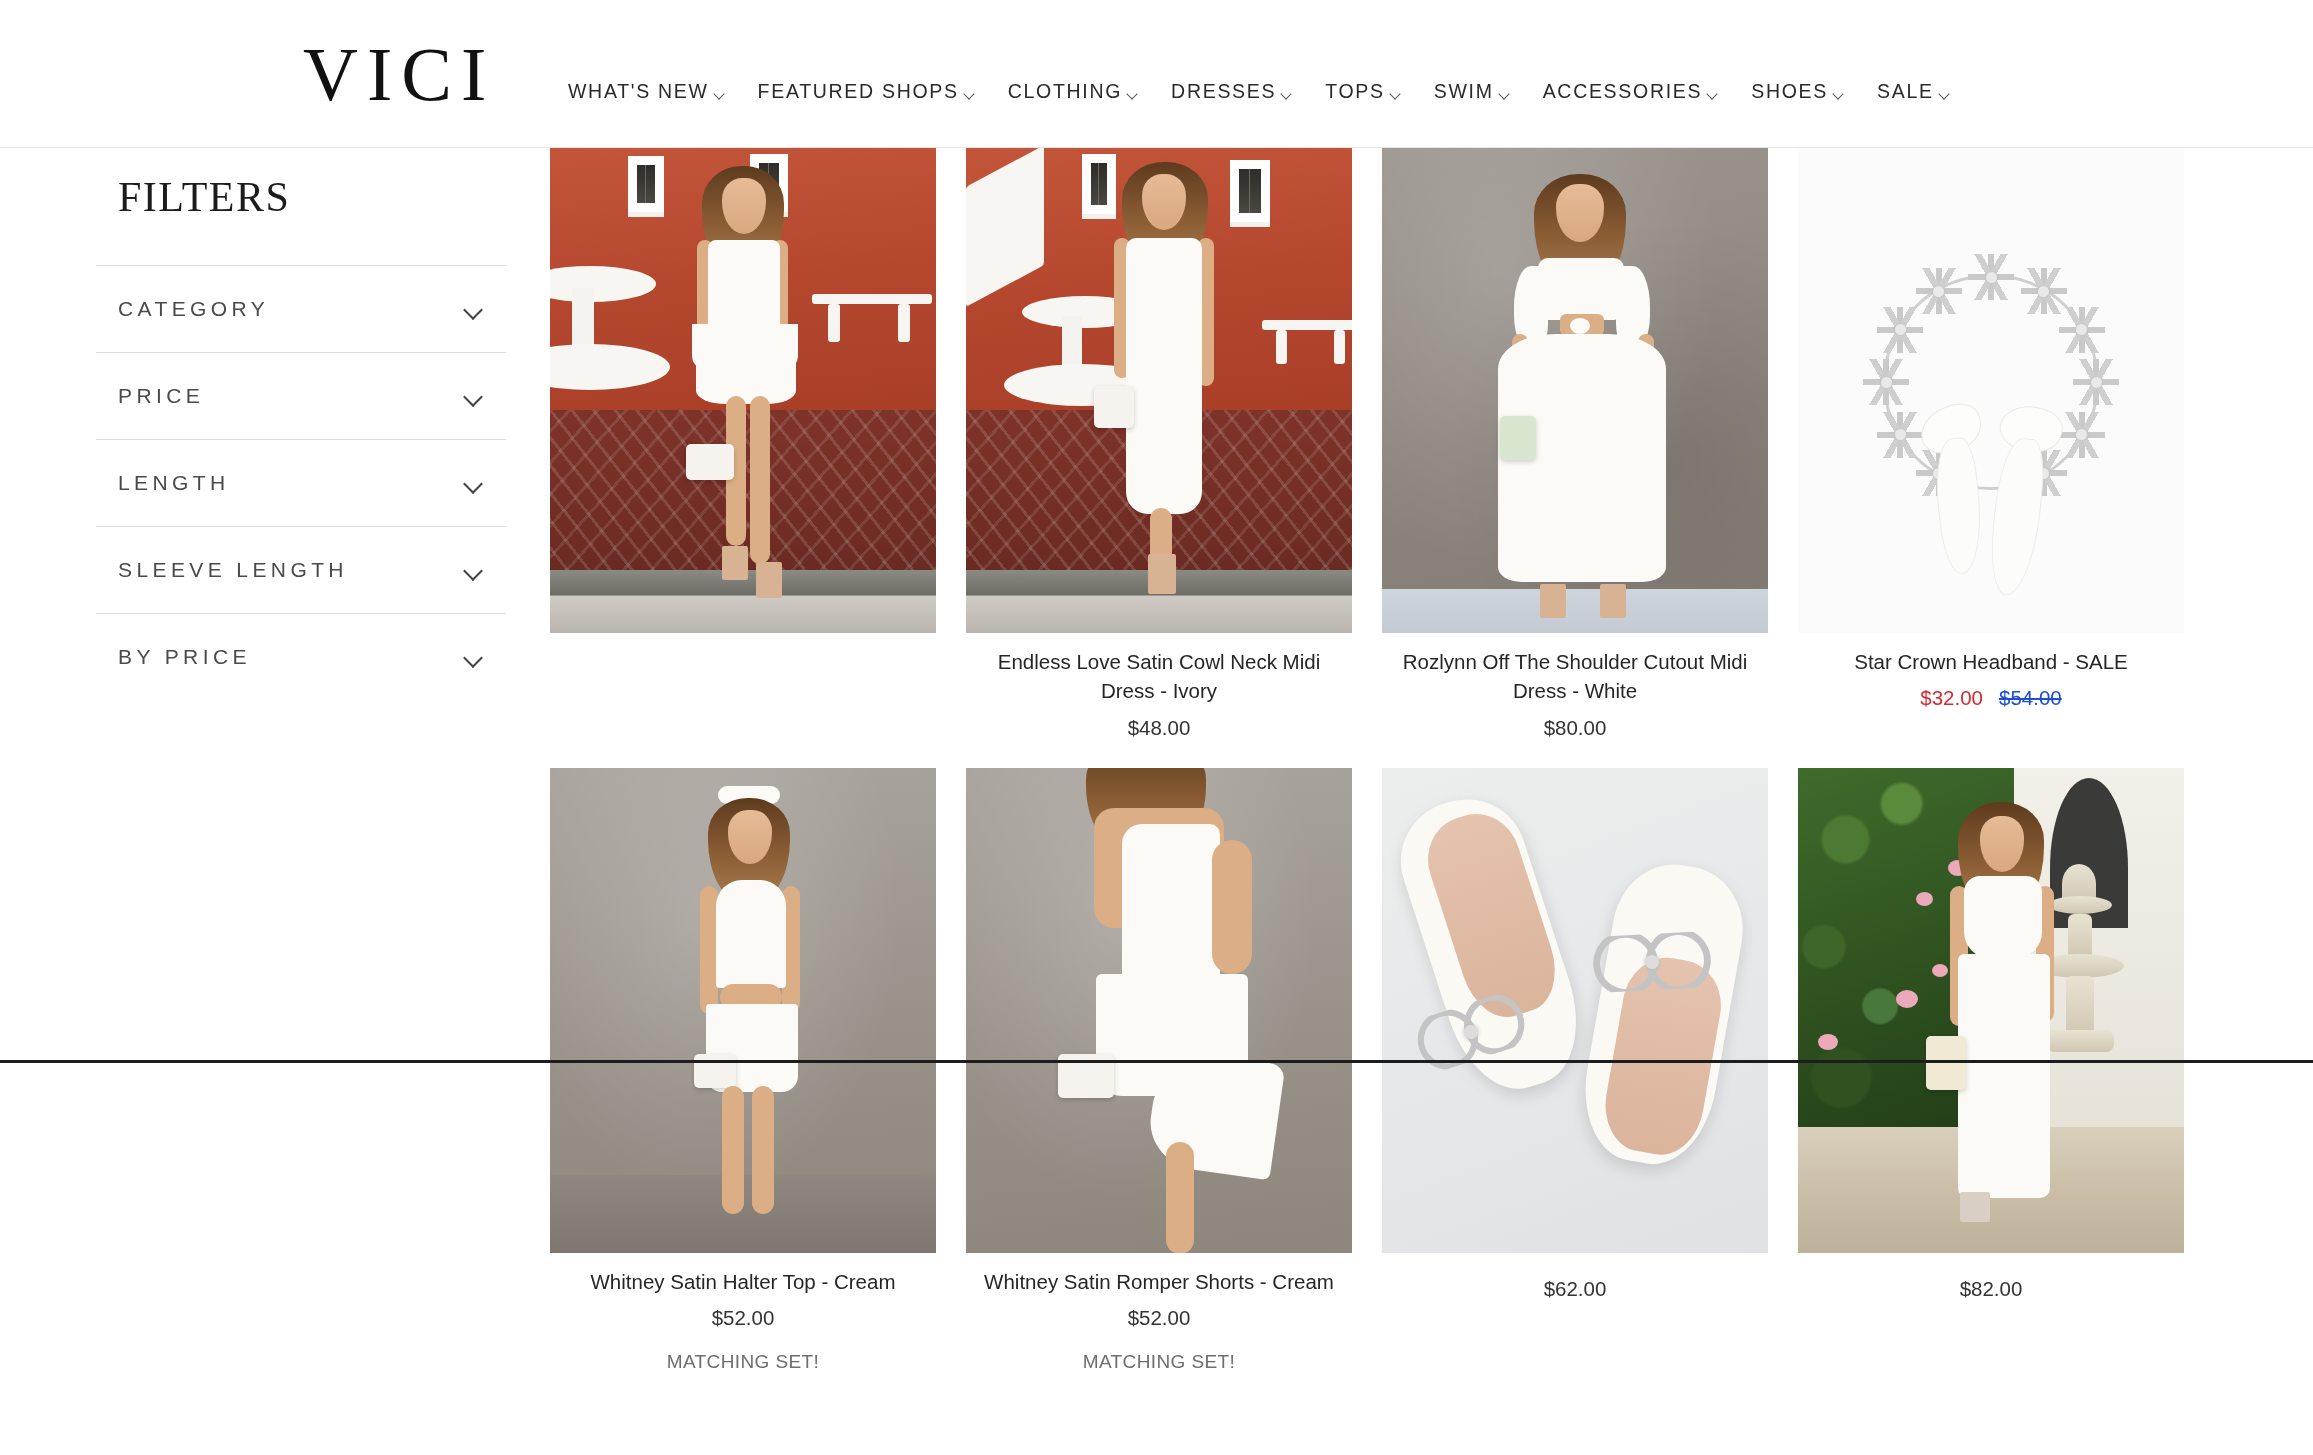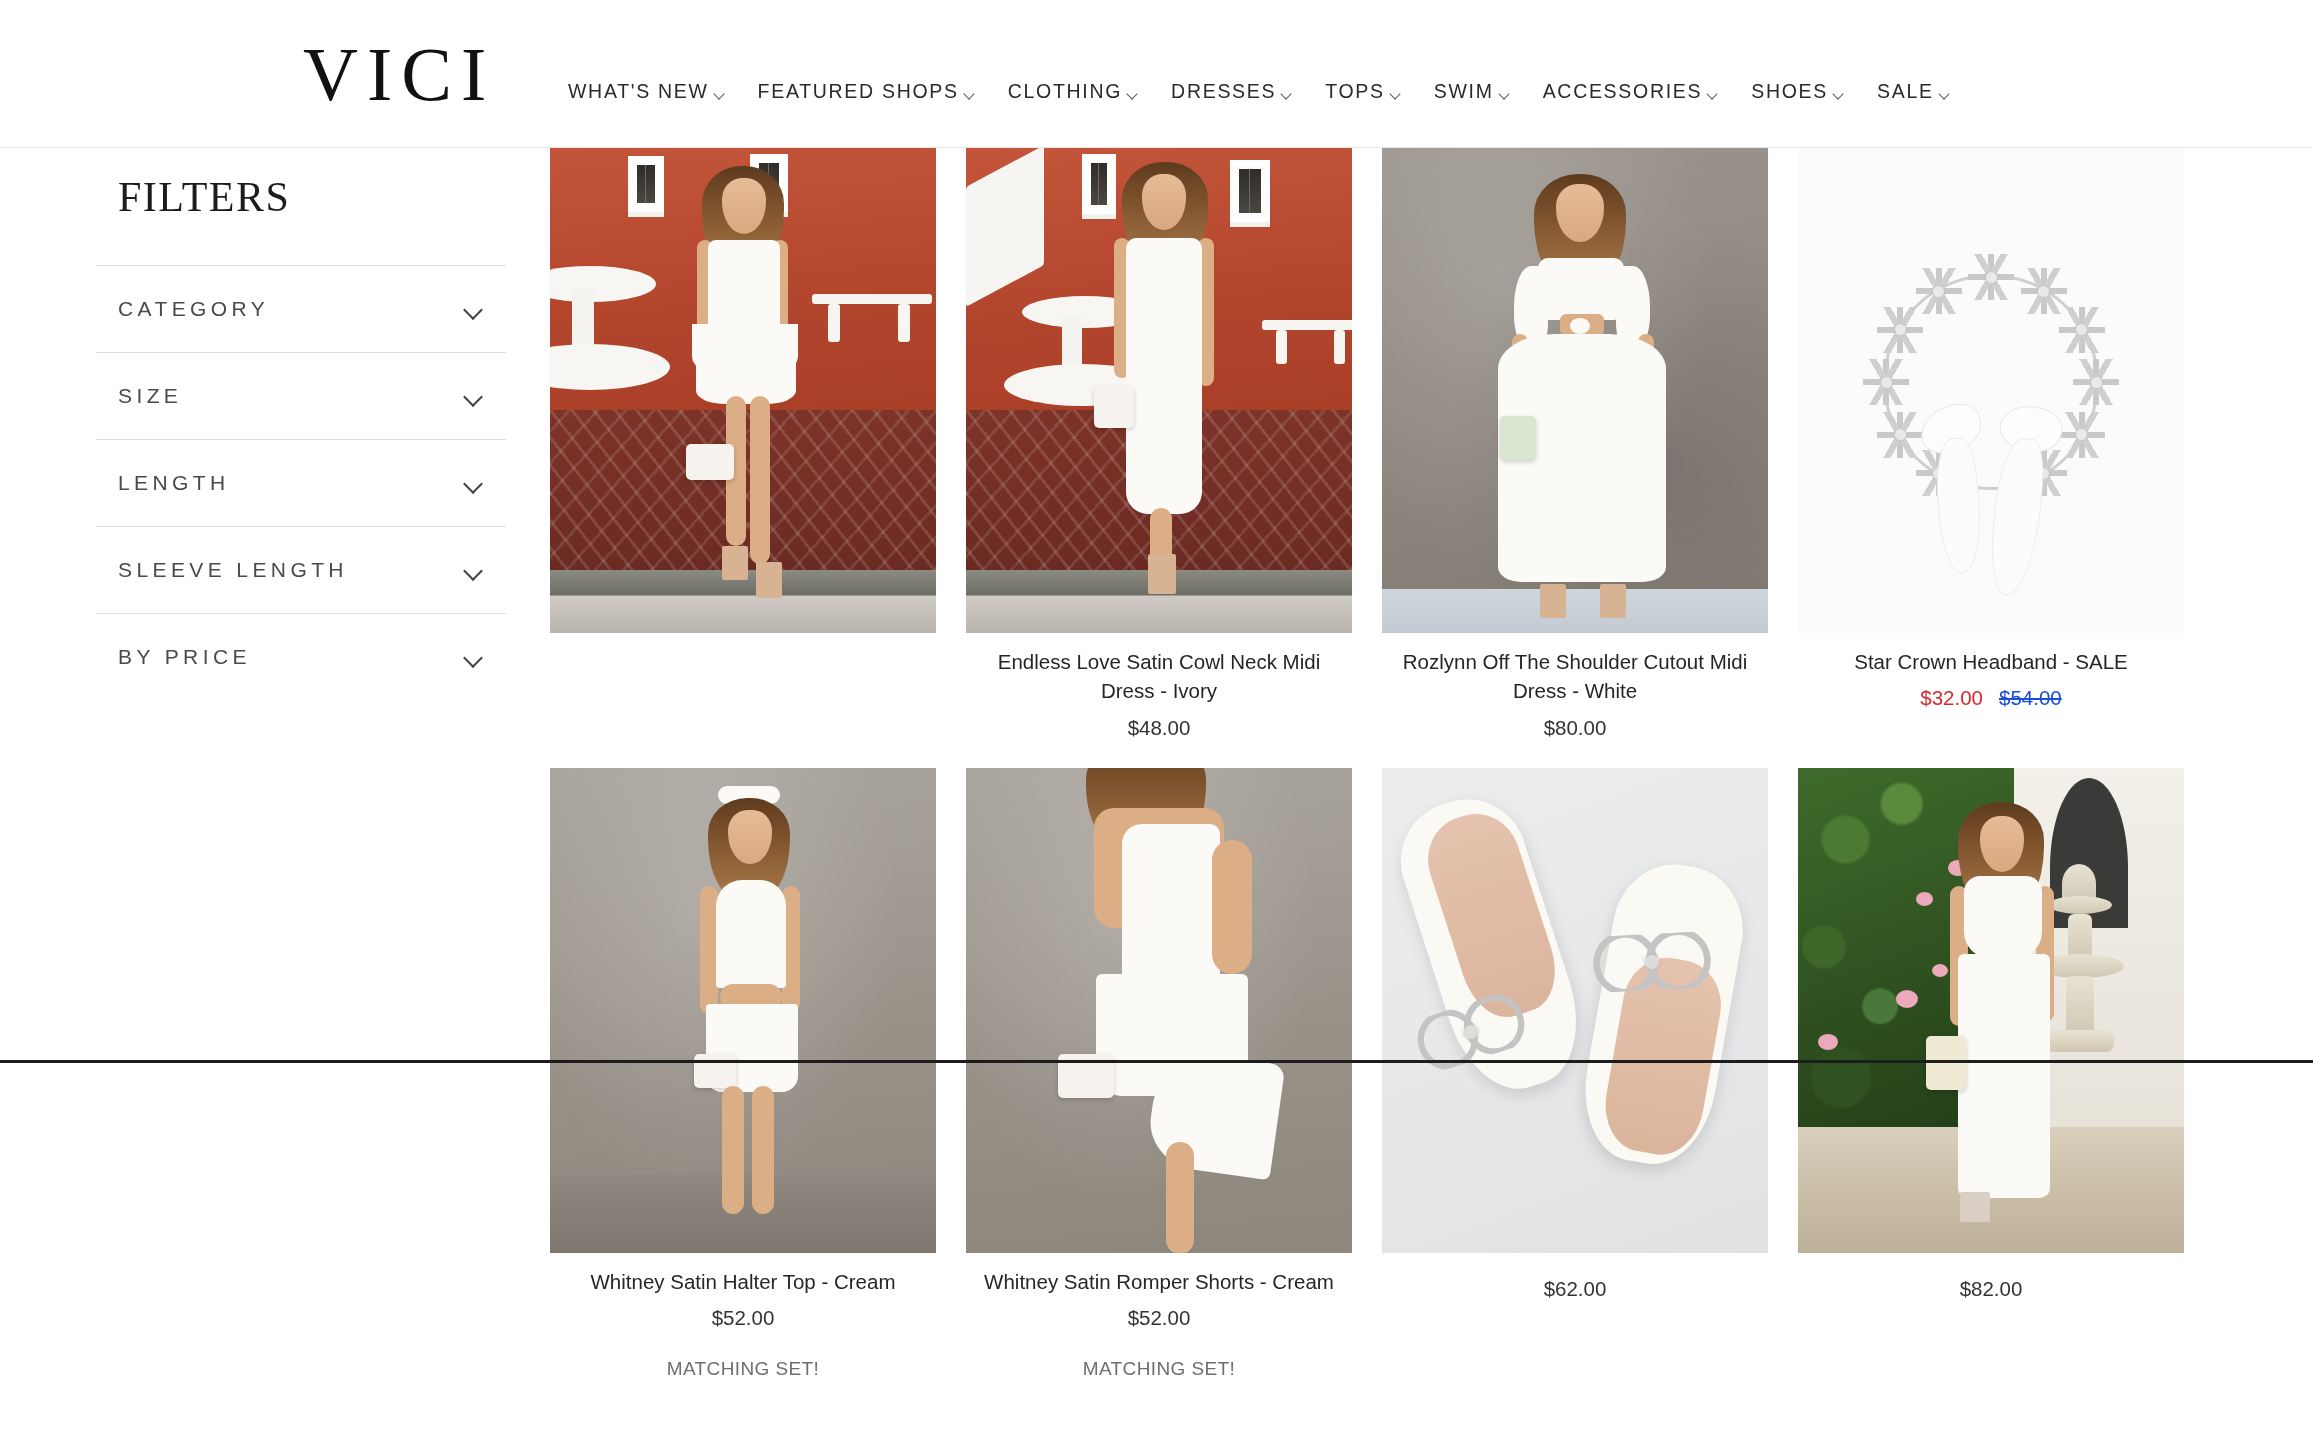--- a/index.html
+++ b/index.html
@@ -139,21 +139,21 @@
     margin-top: 10px;
     display: flex;
     justify-content: center;
     align-items: baseline;
     gap: 16px;
   }
   .price { font-size: 20.5px; color: #333333; }
   .price.sale { color: #d8292f; }
   .price.was { color: #1d4ed8; text-decoration: line-through; }
   .badge {
-    margin-top: 28px;
+    margin-top: 21px;
     font-size: 19px;
     letter-spacing: 0.4px;
     color: #6e6e6e;
   }
 
   
   .scene { position: absolute; inset: 0; }
 
   
   .terra-wall {
@@ -394,21 +394,21 @@
 <div class="page">
 
   <aside class="sidebar">
     <div class="filters-title">FILTERS</div>
 
     <div class="filter-row">
       <span class="filter-label">CATEGORY</span>
       <span class="filter-chev"></span>
     </div>
     <div class="filter-row">
-      <span class="filter-label">SIZE</span>
+      <span class="filter-label">PRICE</span>
       <span class="filter-chev"></span>
     </div>
     <div class="filter-row">
       <span class="filter-label">LENGTH</span>
       <span class="filter-chev"></span>
     </div>
     <div class="filter-row">
       <span class="filter-label">SLEEVE LENGTH</span>
       <span class="filter-chev"></span>
     </div>

